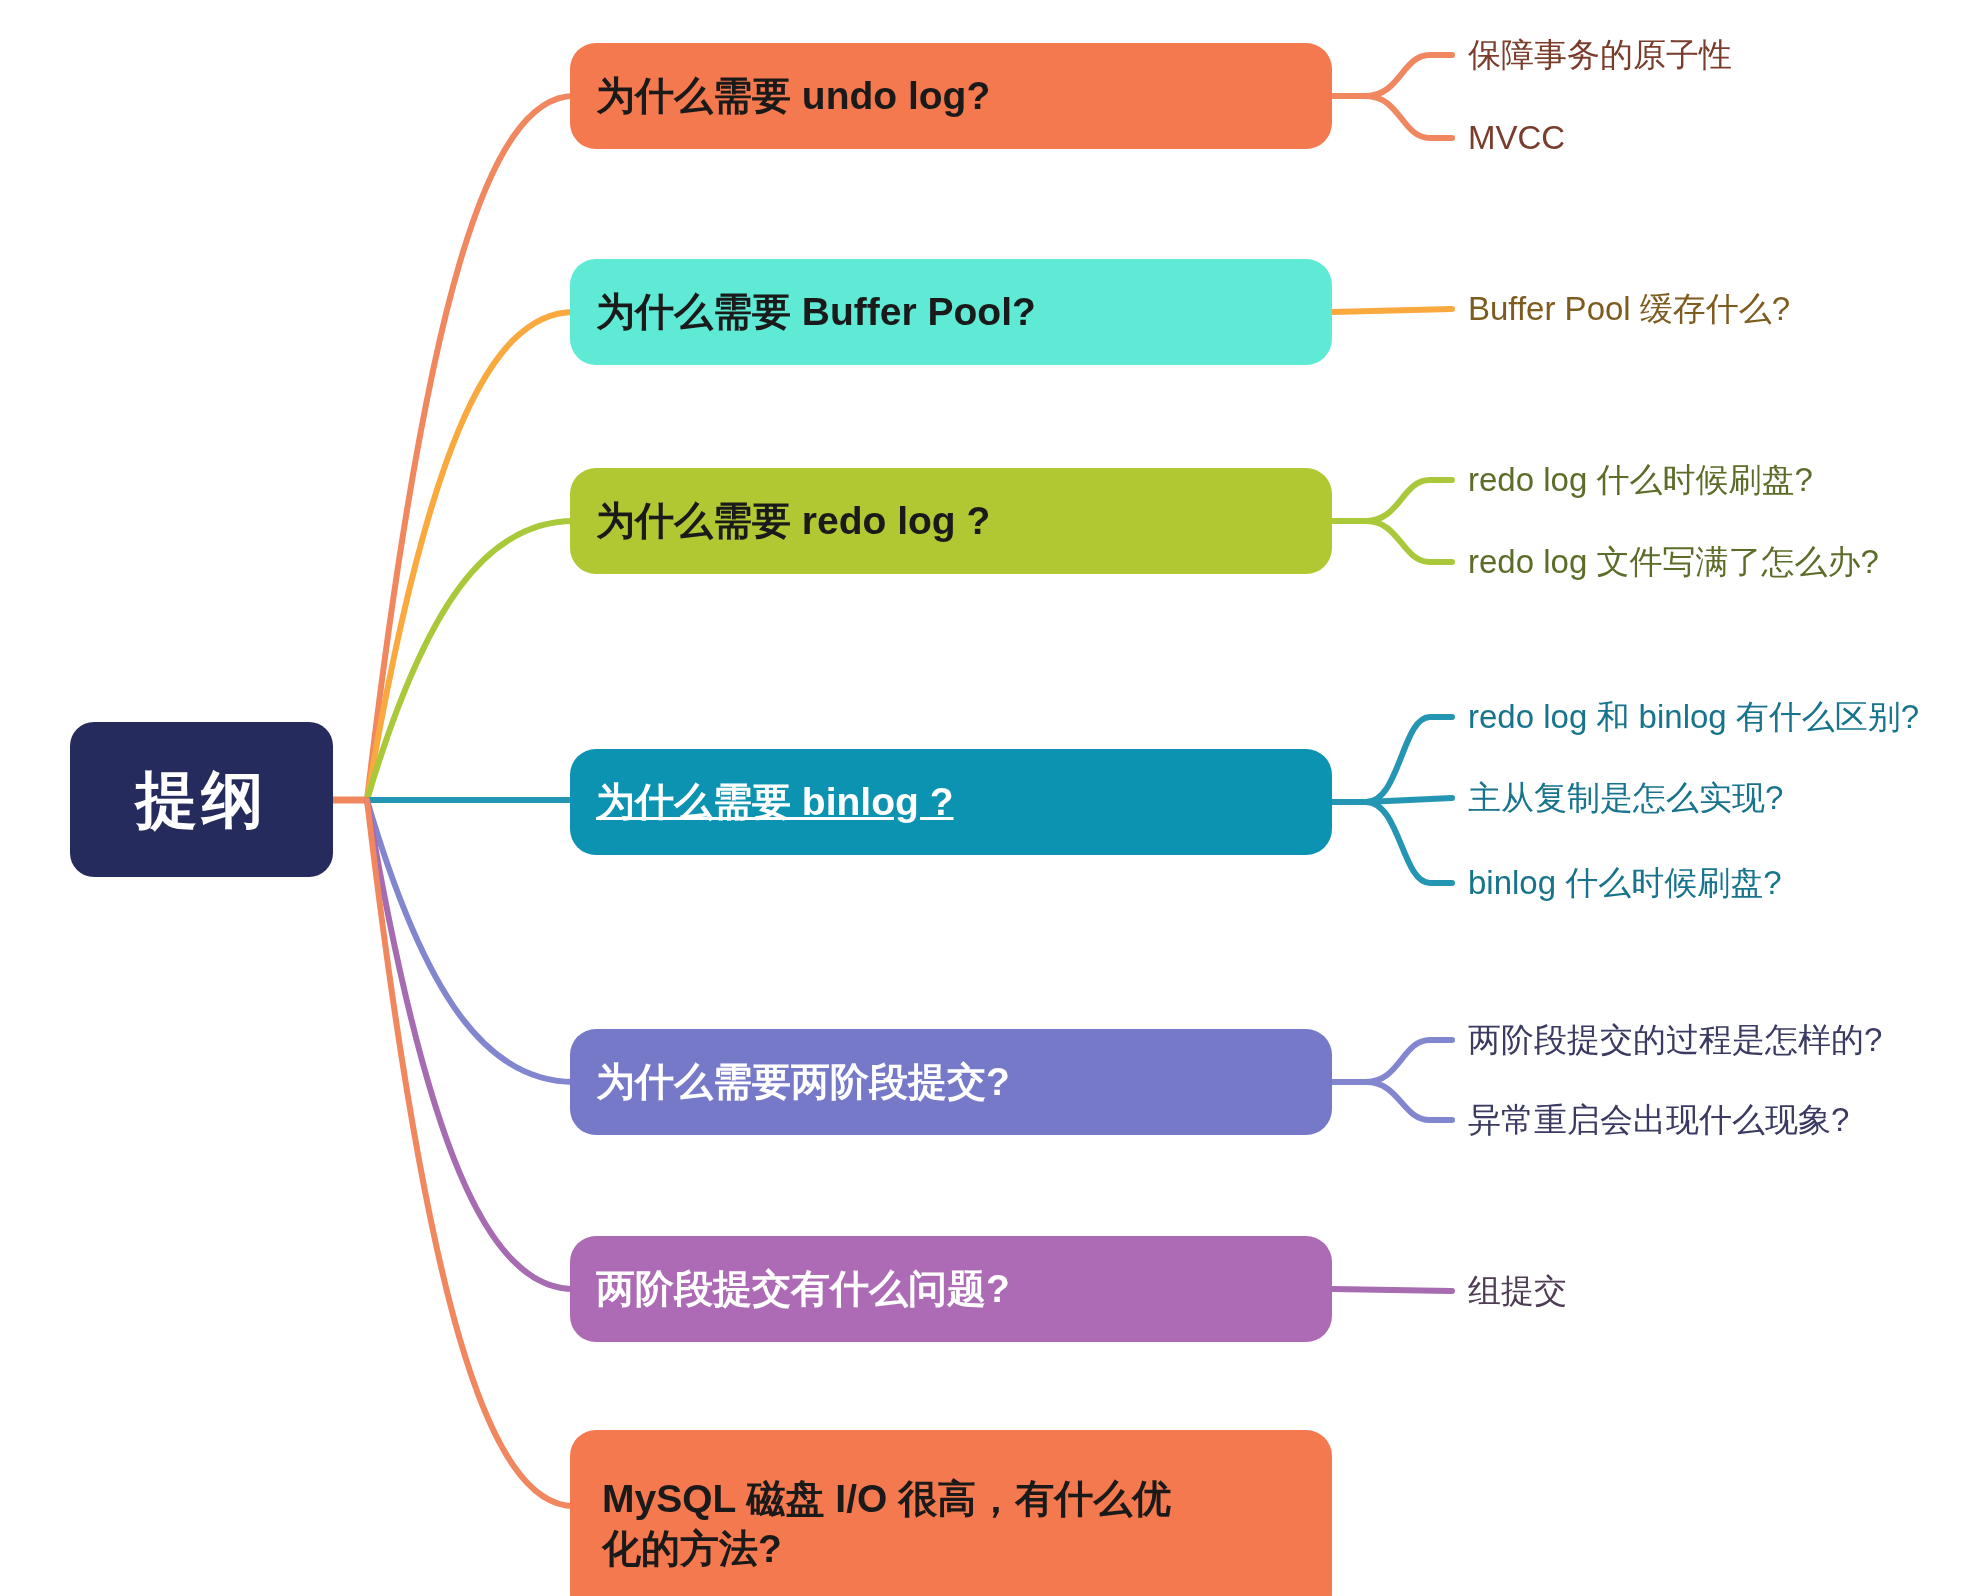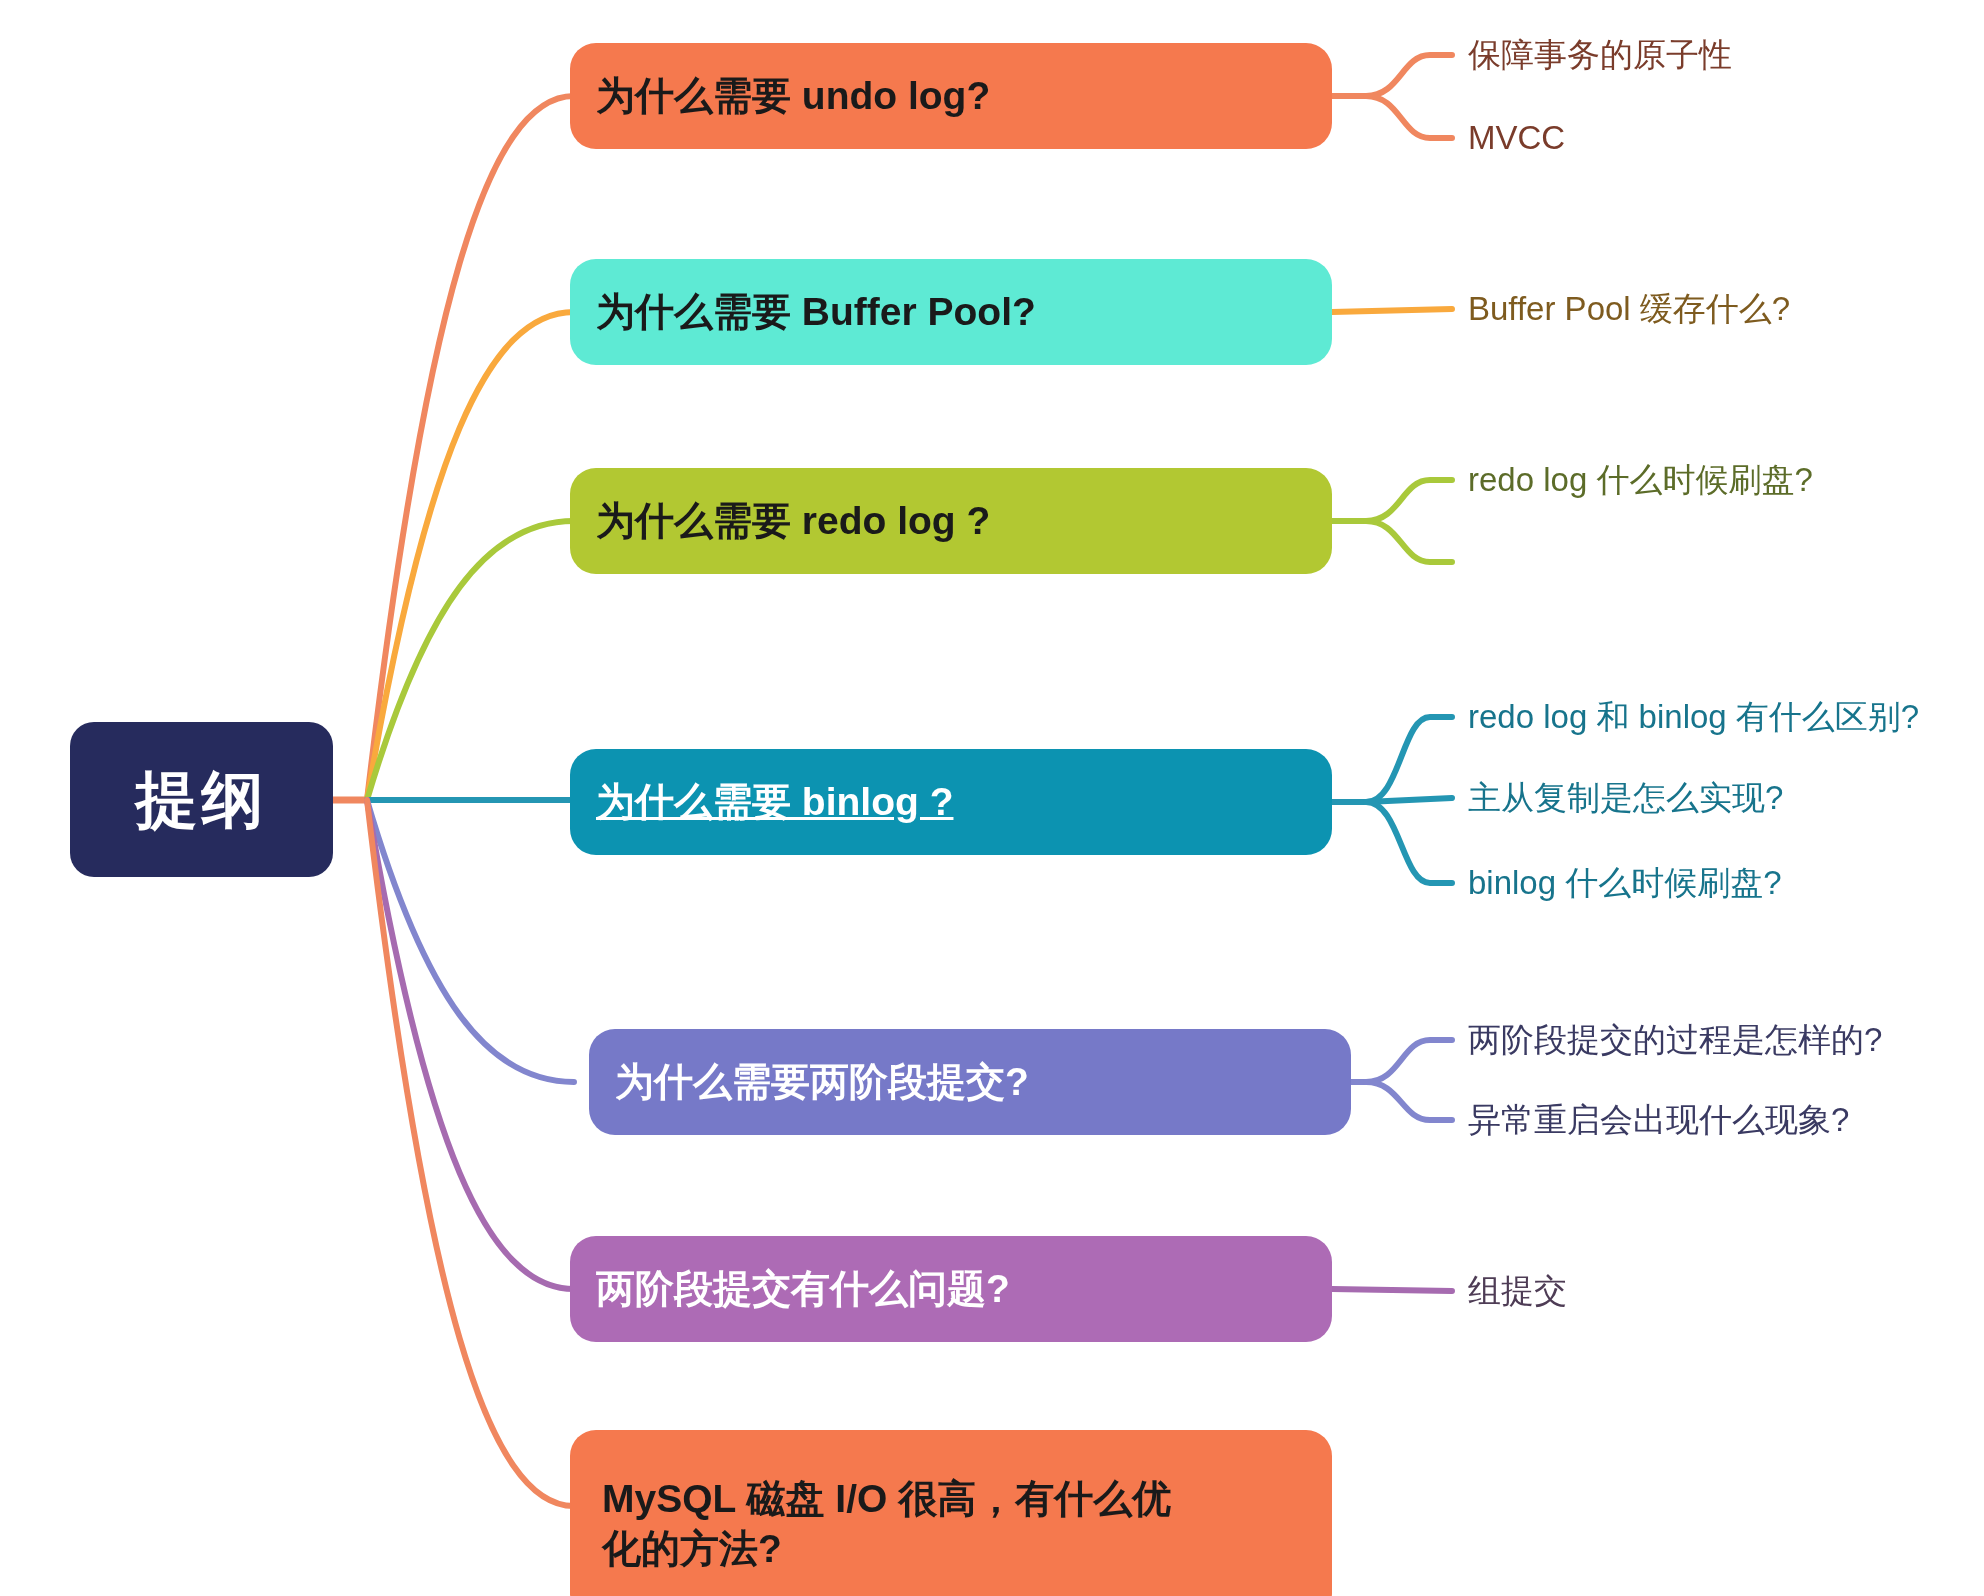--- a/index.html
+++ b/index.html
@@ -101,34 +101,35 @@
   </div>
   <div class="node branch" style="top: 259px; background: #5eead4; color: rgb(26, 26, 26);">
     <span>为什么需要 Buffer Pool?</span>
   </div>
   <div class="node branch" style="top: 468px; background: rgb(178, 200, 50); color: rgb(26, 26, 26);">
     <span>为什么需要 redo log ?</span>
   </div>
   <div class="node branch" style="top: 749px; background: rgb(12, 147, 177); color: rgb(255, 255, 255); text-decoration: underline;">
     <span>为什么需要 binlog ?</span>
   </div>
-  <div class="node branch" style="top: 1029px; background: rgb(118, 121, 200); color: rgb(255, 255, 255); margin-left: 19px;">
+  <div class="node branch" style="top: 1029px; background: rgb(118, 121, 200); color: rgb(255, 255, 255);">
     <span>为什么需要两阶段提交?</span>
   </div>
   <div class="node branch" style="top: 1236px; background: rgb(173, 107, 181); color: rgb(255, 255, 255);">
     <span>两阶段提交有什么问题?</span>
   </div>
   <div class="node branch two-line" style="top: 1429.5px; background: rgb(245, 121, 78); color: rgb(26, 26, 26);">
     <span>MySQL 磁盘 I/O 很高，有什么优化的方法?</span>
   </div>
 
   <div class="leaf" style="top: 31px; color: rgb(122, 60, 43);">保障事务的原子性</div>
   <div class="leaf" style="top: 114px; color: rgb(122, 60, 43);">MVCC</div>
   <div class="leaf" style="top: 285px; color: rgb(126, 91, 31);">Buffer Pool 缓存什么?</div>
   <div class="leaf" style="top: 456px; color: rgb(92, 108, 41);">redo log 什么时候刷盘?</div>
+  <div class="leaf" style="top: 538px; color: rgb(92, 108, 41);">redo log 文件写满了怎么办?</div>
   <div class="leaf" style="top: 693px; color: rgb(23, 116, 140);">redo log 和 binlog 有什么区别?</div>
   <div class="leaf" style="top: 774px; color: rgb(23, 116, 140);">主从复制是怎么实现?</div>
   <div class="leaf" style="top: 859px; color: rgb(23, 116, 140);">binlog 什么时候刷盘?</div>
   <div class="leaf" style="top: 1096px; color: rgb(58, 58, 98);">异常重启会出现什么现象?</div>
   <div class="leaf" style="top: 1016px; color: rgb(58, 58, 98);">两阶段提交的过程是怎样的?</div>
   <div class="leaf" style="top: 1267px; color: rgb(78, 60, 85);">组提交</div>
 
 </div>
 
 </body></html>

